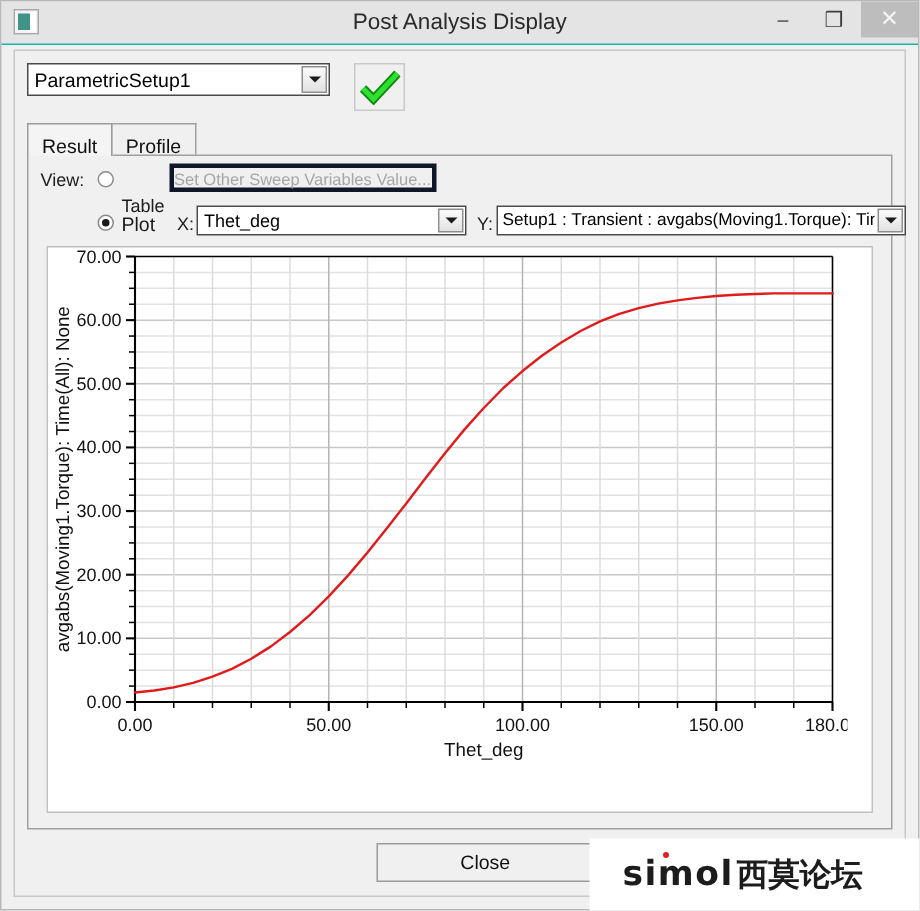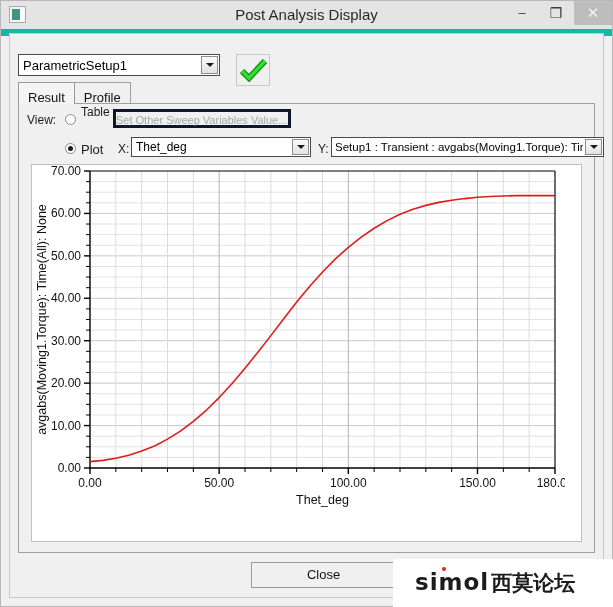--- a/index.html
+++ b/index.html
@@ -15,21 +15,21 @@
     background: #f0f0f0;
     box-sizing: border-box;
     border: 1px solid #b8b8b8;
   }
 
   
   #titlebar {
     position: relative;
     height: 28px;
     background: #e4e4e4;
-    border-bottom: 7px solid #14b8a6;
+    border-bottom: 1px solid #14b8a6;
   }
   #app-icon {
     position: absolute; left: 8px; top: 5px;
     width: 17px; height: 17px;
     background: #f4f4f4;
     border: 1px solid #a9a9a9;
     box-sizing: border-box;
   }
   #app-icon i {
     position: absolute; left: 2px; top: 2px;
@@ -71,21 +71,21 @@
   
   #client {
     position: absolute;
     left: 8px; top: 32px; right: 8px; bottom: 8px;
     background: #f0f0f0;
     border: 1px solid #c8c8c8;
     box-sizing: border-box;
   }
 
   
-  #setup-row { position: absolute; left: 8px; top: 20px; }
+  #setup-row { position: absolute; left: 8px; top: 8px; }
   #setup-combo {
     position: relative;
     width: 202px; height: 22px;
     background: #ffffff;
     border: 1px solid #4a4a4a;
     box-sizing: border-box;
   }
   #setup-combo .val {
     position: absolute; left: 4px; top: 0; right: 20px;
     line-height: 21px; font-size: 13px; color: #000;
@@ -159,21 +159,21 @@
     box-sizing: border-box;
   }
   .radio.on::after {
     content: "";
     position: absolute; left: 2px; top: 2px;
     width: 5px; height: 5px;
     border-radius: 50%;
     background: #1a1a1a;
   }
   #radio-table { left: 46px; top: 10px; }
-  #label-table { position: absolute; left: 62px; top: 1px; font-size: 12px; color: #1b1b1b; }
+  #label-table { position: absolute; left: 62px; top: 26px; font-size: 12px; color: #1b1b1b; }
   #radio-plot  { left: 46px; top: 39px; }
   #label-plot  { position: absolute; left: 62px; top: 38px; font-size: 13px; color: #1b1b1b; }
 
   #sweep-btn {
     position: absolute; left: 94px; top: 5px;
     width: 178px; height: 19px;
     background: #f0f0f0;
     border: 3px solid #0f172a;
     box-sizing: border-box;
     line-height: 17px;

